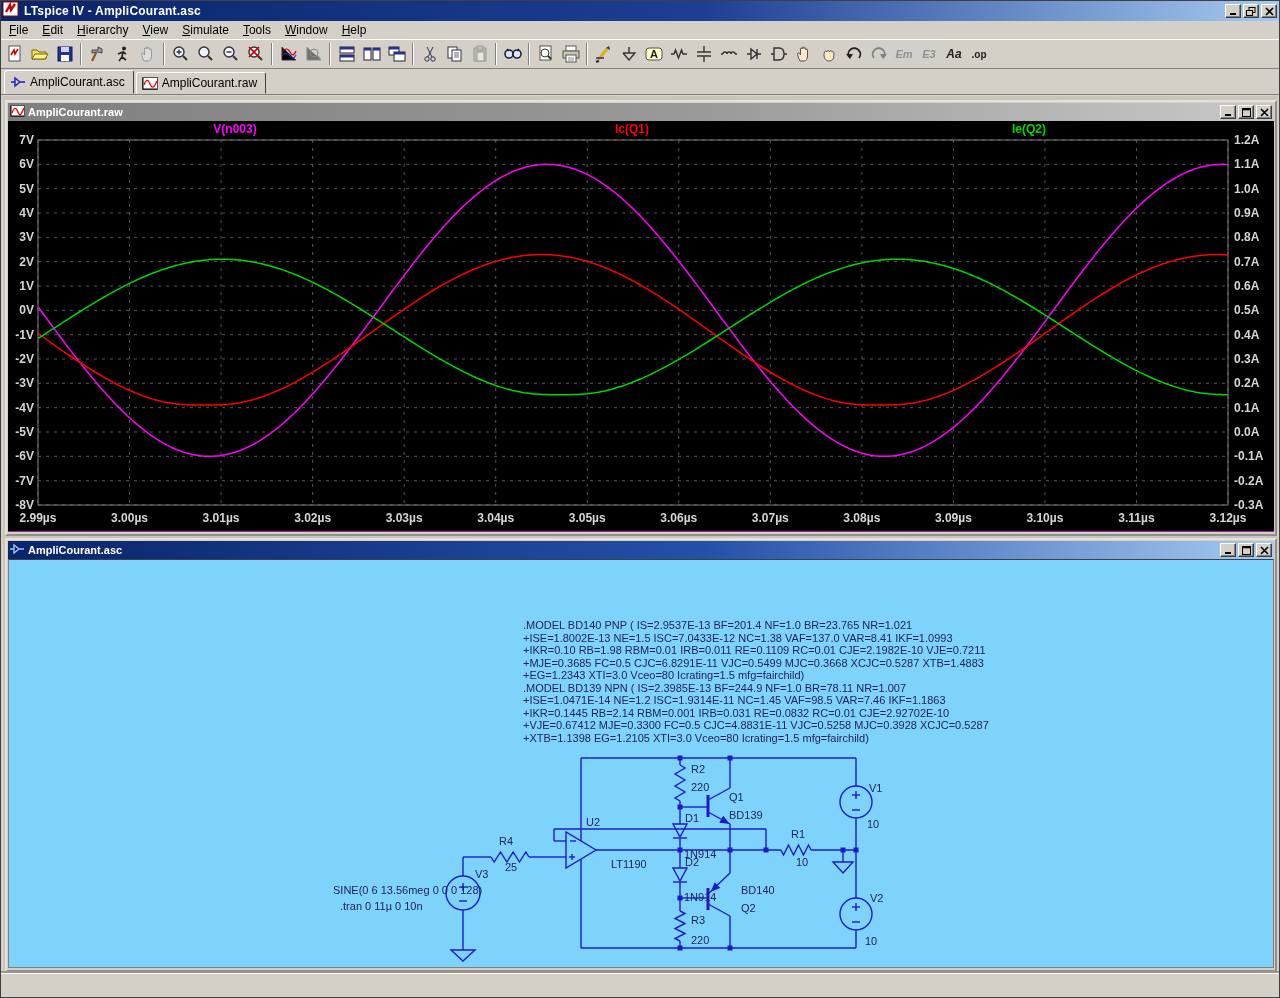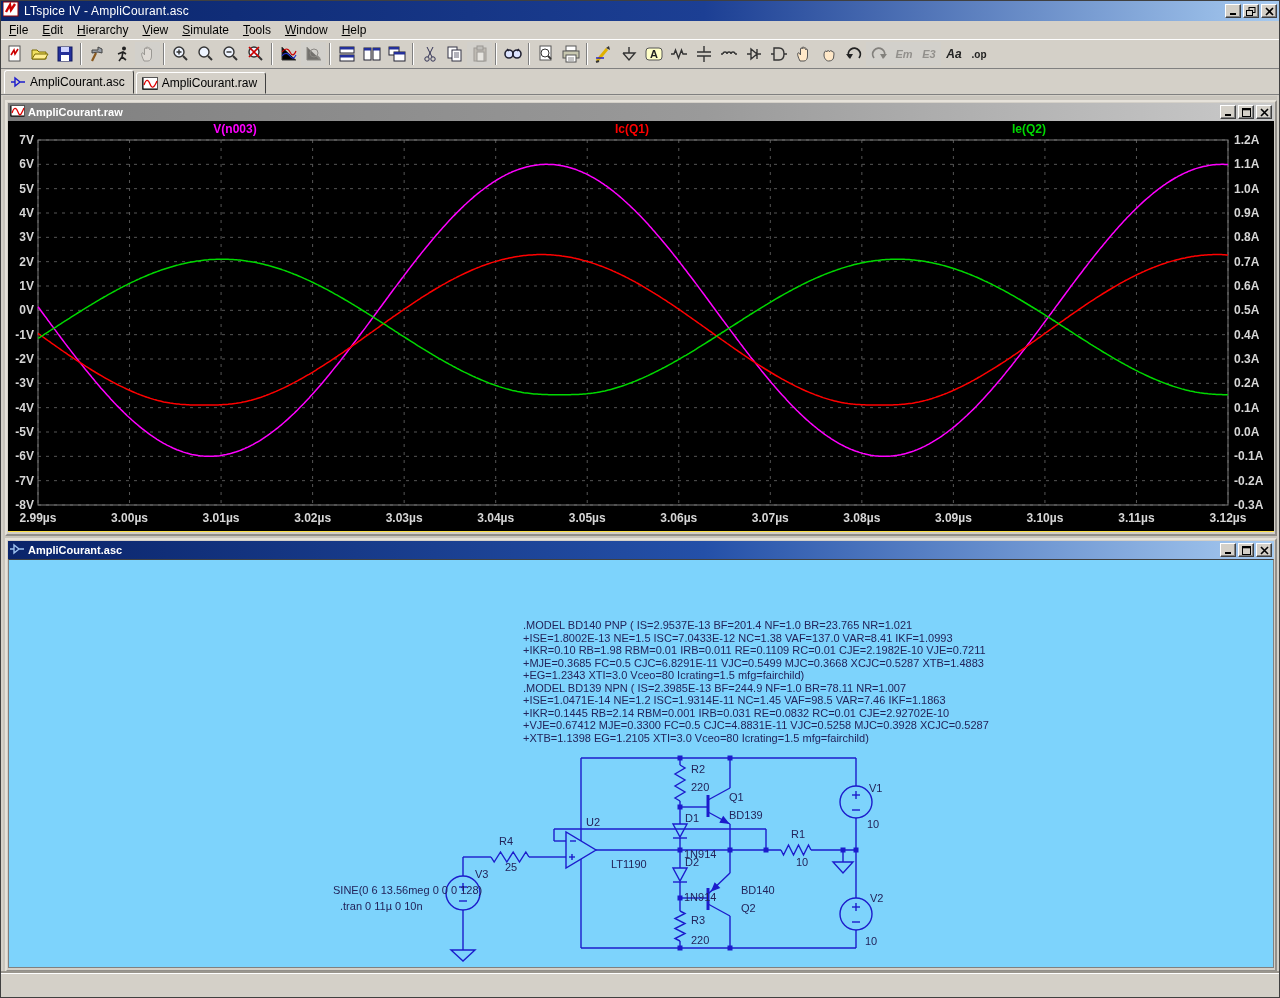--- a/index.html
+++ b/index.html
@@ -3,21 +3,21 @@
 <meta charset="utf-8">
 <style>
   * { margin:0; padding:0; box-sizing:border-box; }
   html,body { width:1280px; height:998px; overflow:hidden;
     font-family:"Liberation Sans","DejaVu Sans",sans-serif; background:#d4d0c8; }
   #main-window { position:absolute; inset:0; background:#d4d0c8; border:1px solid #404040; }
 
   
   #titlebar { height:20px; display:flex; align-items:center; gap:3px; padding:0 2px;
     background:linear-gradient(to right,#0a246a 0%,#1c3f94 55%,#a6caf0 100%); }
-  #titlebar .title-text { color:#fff; font-weight:normal; font-size:12px; margin-left:2px;
+  #titlebar .title-text { color:#fff; font-weight:bold; font-size:12px; margin-left:2px;
     white-space:nowrap; flex:1; letter-spacing:0.2px; }
   .win-btns { display:flex; gap:2px; }
   .wbtn { width:16px; height:14px; background:#d4d0c8; border:1px solid;
     border-color:#ffffff #404040 #404040 #ffffff; box-shadow:inset -1px -1px 0 #808080;
     display:flex; align-items:center; justify-content:center; }
   .wbtn svg { display:block; }
 
   
   #menubar { height:18px; display:flex; align-items:center; padding-left:1px;
     background:#d4d0c8; font-size:12px; color:#000; }
@@ -45,21 +45,21 @@
   #mdi { position:absolute; top:95px; left:2px; right:2px; bottom:24px; background:#c9c5bd; }
   .child { position:absolute; background:#d4d0c8; border:2px outset #e6e2da; padding:1px; }
   #wave-window { left:2px; top:4px; width:1272px; height:436px; }
   #schem-window { left:2px; top:442px; width:1272px; height:434px; }
   .ctitle { height:18px; display:flex; align-items:center; gap:3px; padding:0 2px;
     font-size:11px; font-weight:bold; color:#fff; }
   .ctitle.active { background:linear-gradient(to right,#0a246a 0%,#2450a8 55%,#a6caf0 100%); }
   .ctitle.inactive { background:linear-gradient(to right,#7f7f7f 0%,#9a9a9a 55%,#c9c9c9 100%); }
   .ctitle .ct-text { flex:1; white-space:nowrap; }
   .cclient { width:100%; height:calc(100% - 19px); position:relative; }
-  .cclient.blackbg { background:#fde047; }
+  .cclient.blackbg { background:#a21caf; }
   .cclient.whitebg { background:#7dd3fc; border:1px solid #808080; border-top-color:#404040; }
 
   
   #statusbar { position:absolute; left:0; right:0; bottom:0; height:24px; background:#d4d0c8;
     border-top:1px solid #ffffff; box-shadow:0 -2px 0 #9a968e; font-size:11px; padding:4px 8px; color:#000; }
 
   svg text { user-select:none; }
 </style>
 </head>
 <body>

